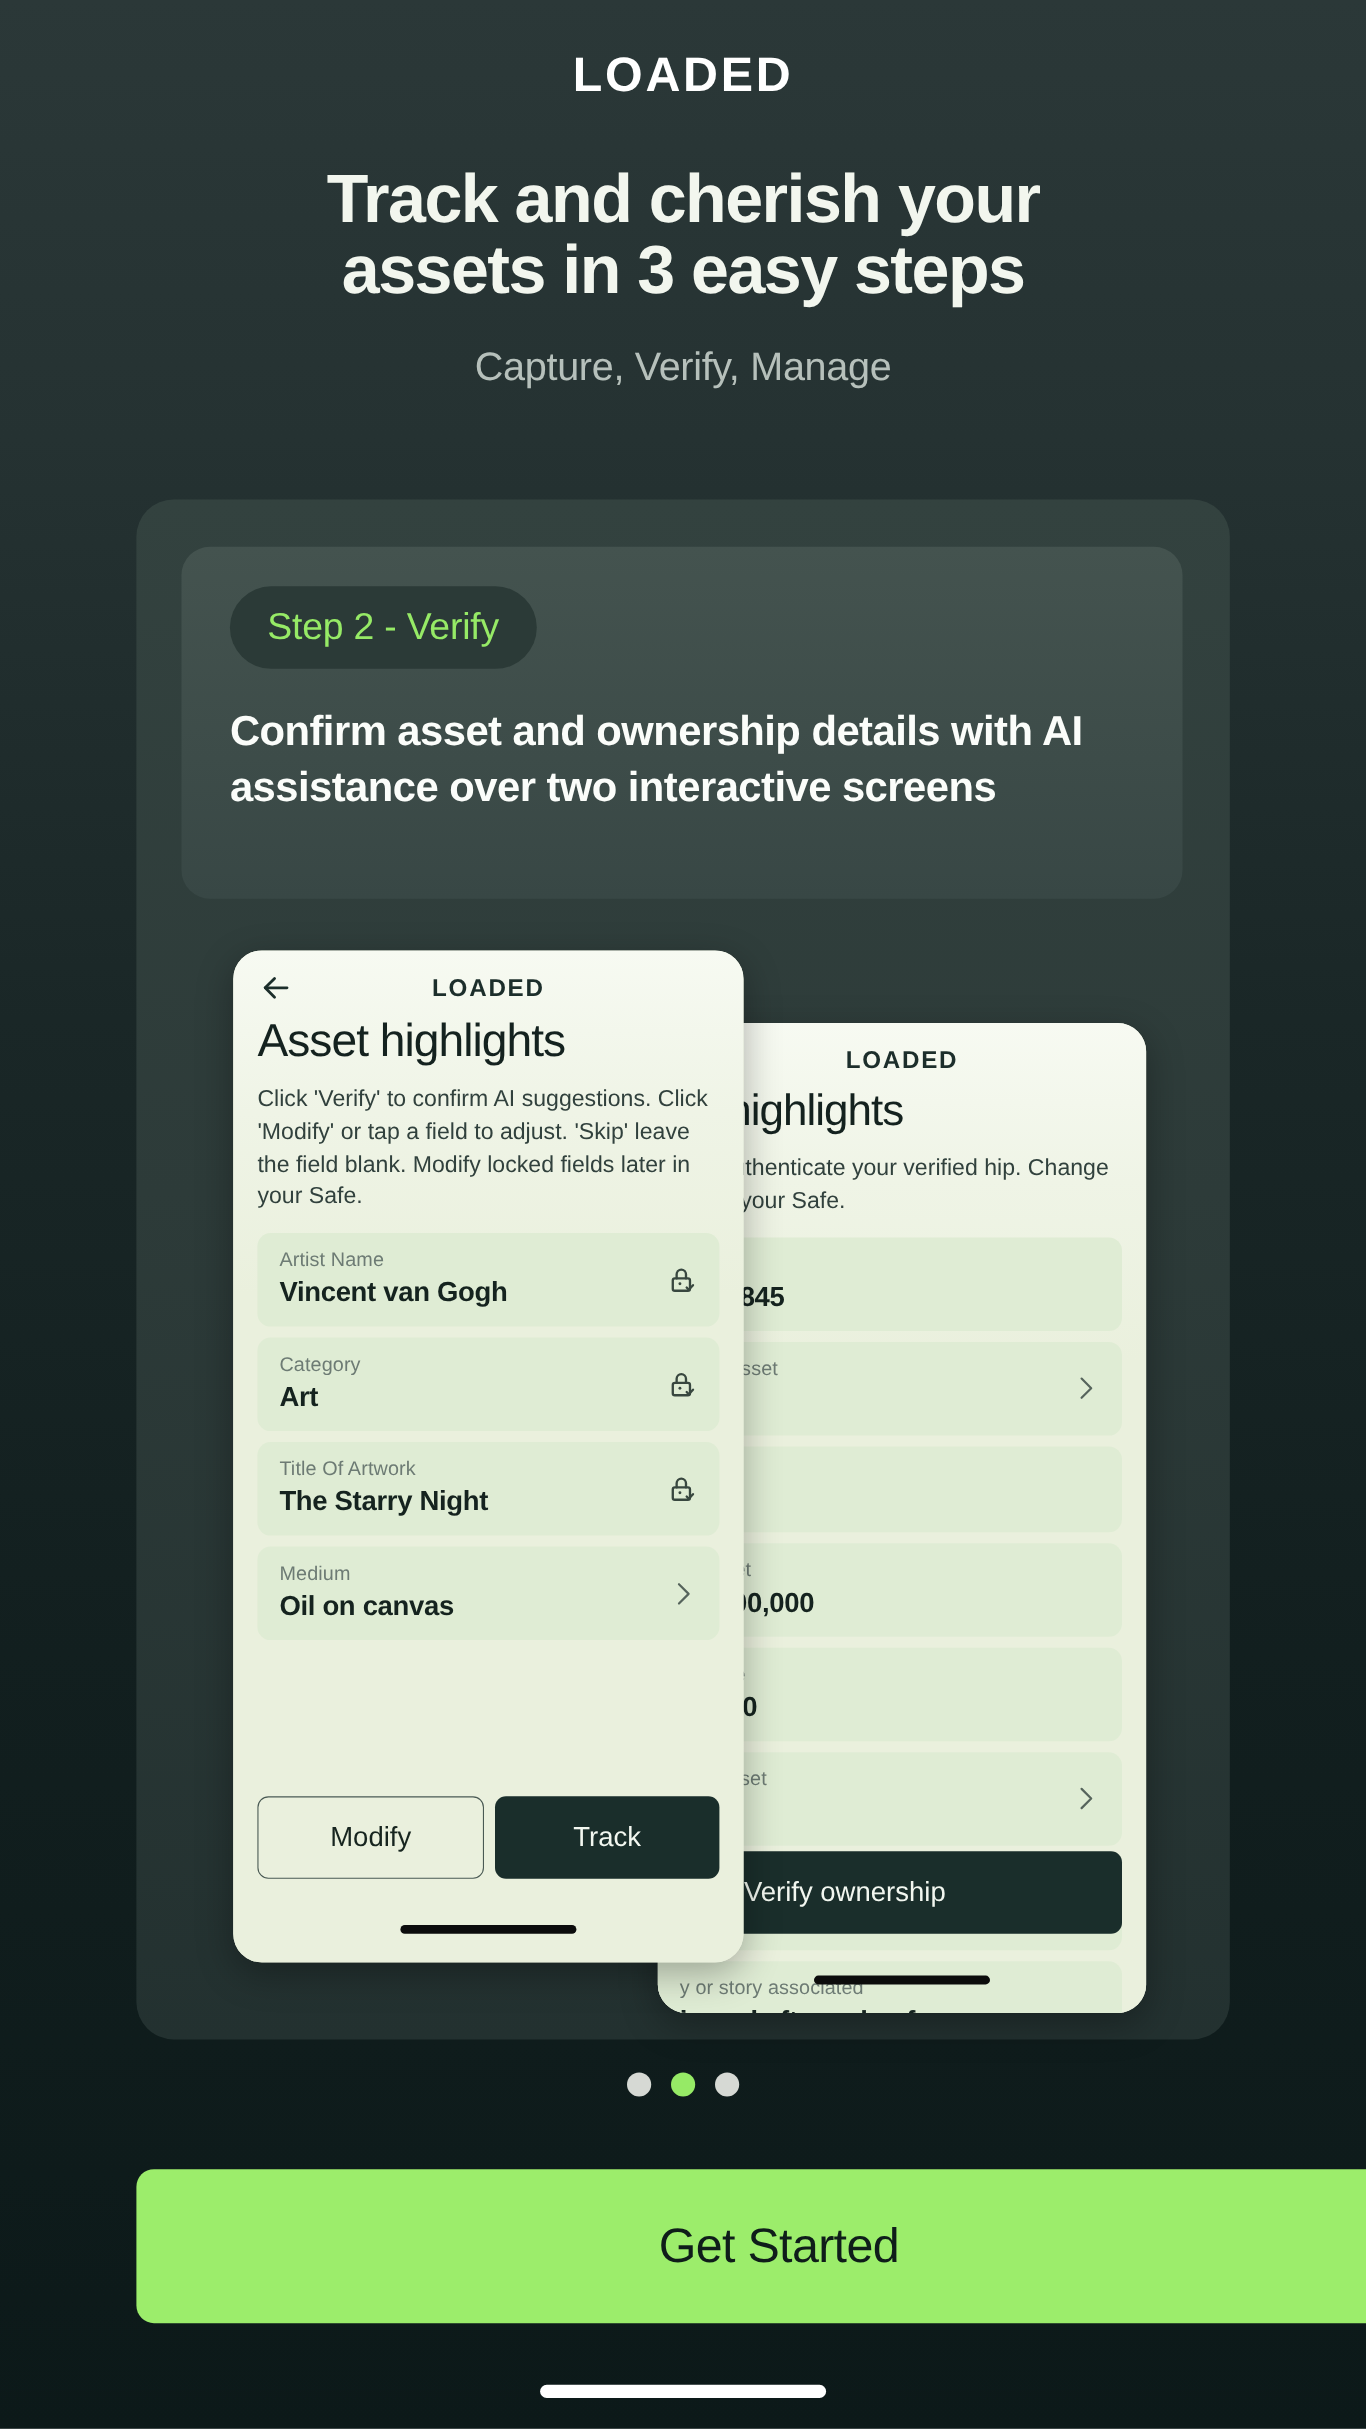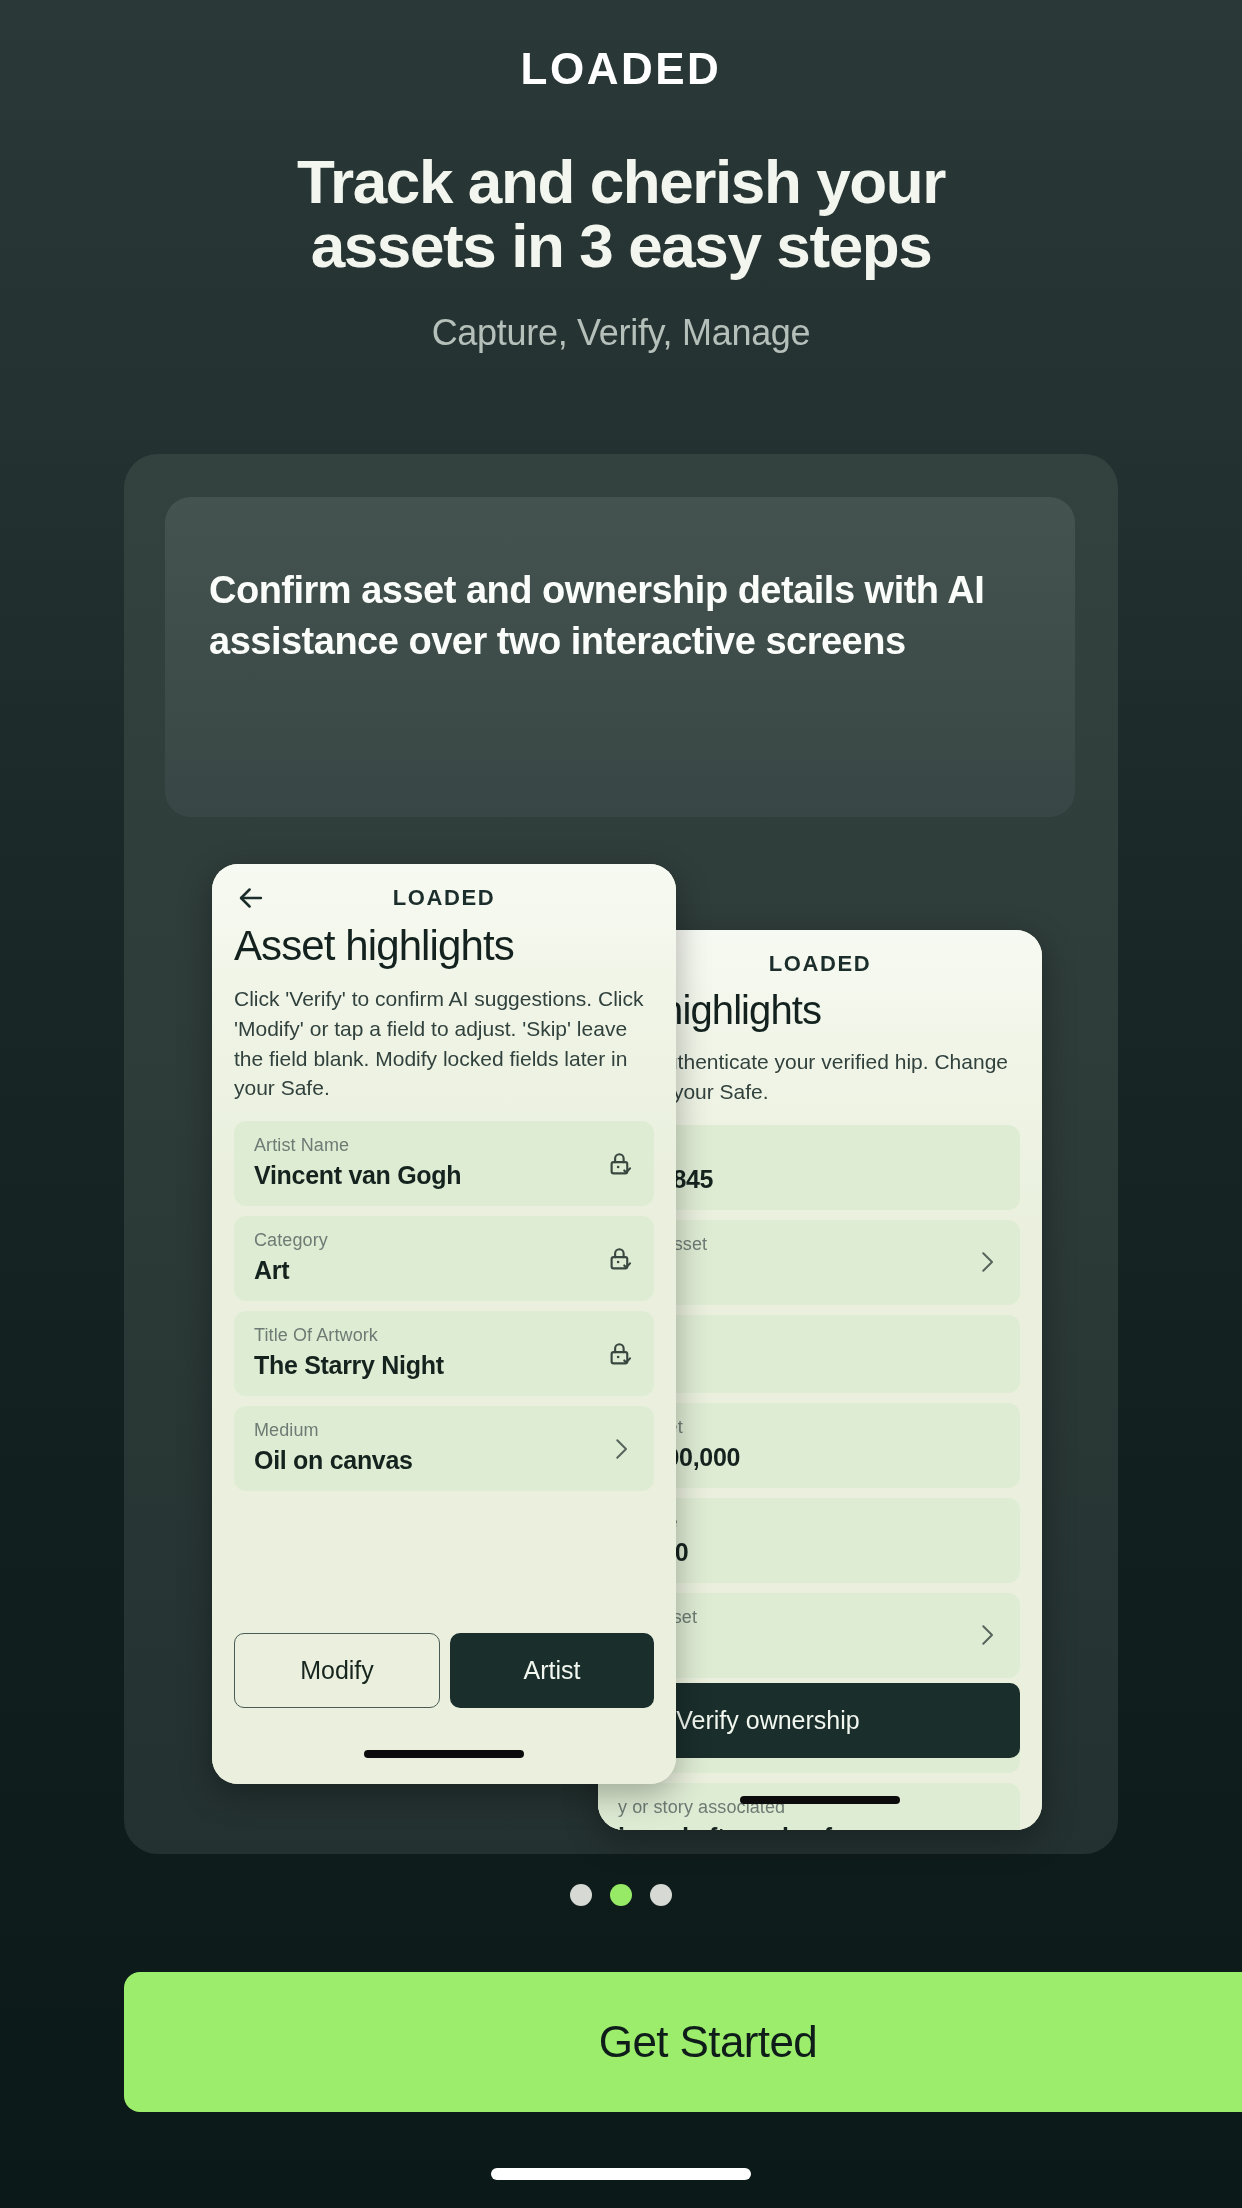--- a/index.html
+++ b/index.html
@@ -163,20 +163,21 @@
 </head>
 <body>
 
 <div class="brand">LOADED</div>
 <h1 class="headline">Track and cherish your assets in 3 easy steps</h1>
 <div class="subhead">Capture, Verify, Manage</div>
 
 <div class="showcase"></div>
 
 <div class="stepcard">
+  <div class="step-pill">Step 2 - Verify</div>
   <div class="step-desc">Confirm asset and ownership details with AI assistance over two interactive screens</div>
 </div>
 
 <div class="phone phone-2 ph-2">
   <div class="phone-inner">
     <div class="ph-top">
       <div class="ph-logo nopad">LOADED</div>
     </div>
     <div class="ph-title">nership highlights</div>
     <div class="ph-sub">optional fields authenticate your verified hip. Change or edit further in your Safe.</div>
@@ -275,21 +276,21 @@
         <div class="field">
           <div class="field-label">Medium</div>
           <div class="field-value">Oil on canvas</div>
           <span class="field-icon"><svg viewBox="0 0 24 24" width="30" height="30" fill="none" stroke="#56645c" stroke-width="1.6" stroke-linecap="round" stroke-linejoin="round">
               <path d="M9 5l7 7-7 7"></path>
             </svg></span>
         </div>
       </div>
     <div class="ph1-actions">
       <button class="btn-outline">Modify</button>
-      <button class="btn-dark">Artist</button>
+      <button class="btn-dark">Track</button>
     </div>
     <div class="home-ind"></div>
   </div>
 </div>
 
 <div class="dots" id="pager">
     <span class="dot"></span>
     <span class="dot active"></span>
     <span class="dot"></span>
   </div>

